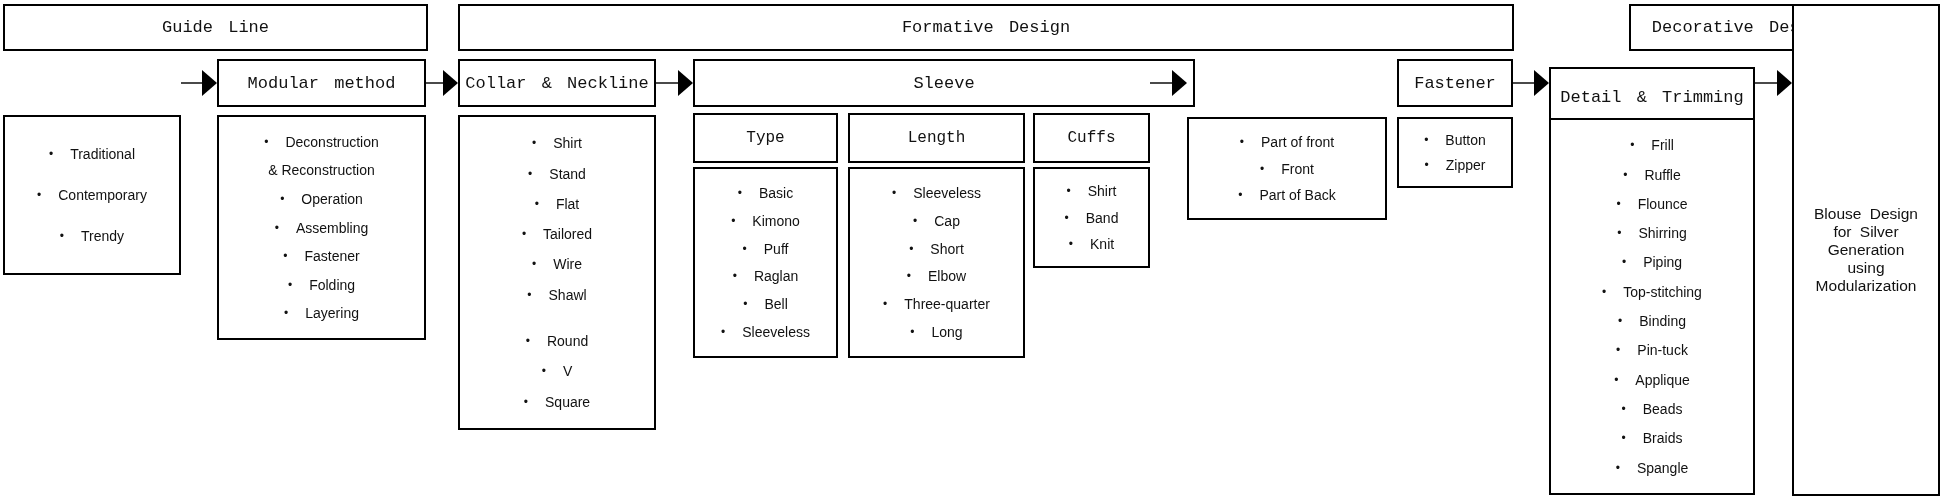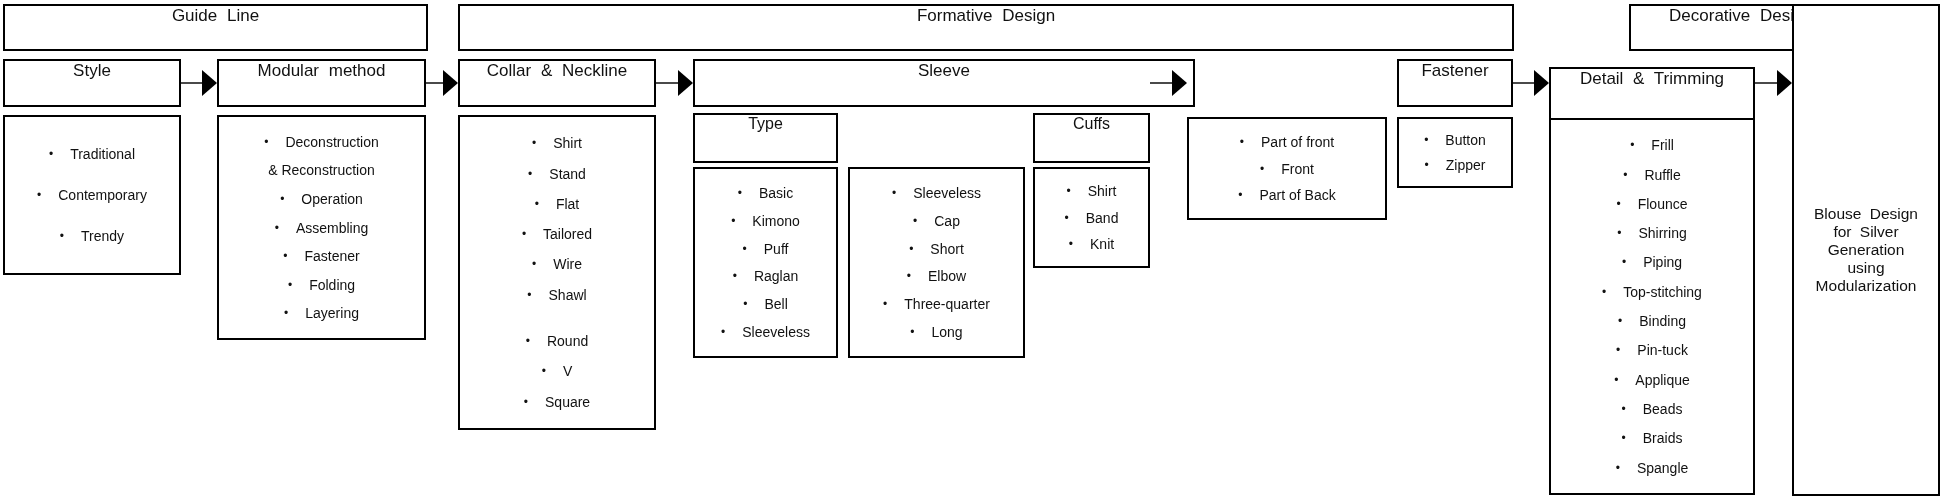--- a/index.html
+++ b/index.html
@@ -17,22 +17,23 @@
     overflow: hidden;
   }
   .box {
     position: absolute;
     box-sizing: border-box;
     border: 2px solid #000000;
     background: #ffffff;
   }
   .label-box {
     display: flex;
-    align-items: flex-start;
+    align-items: center;
     justify-content: center;
+    font-family: Liberation Mono, monospace;
   }
   .lbl {
     font-size: 17px;
     color: #111111;
     word-spacing: 5px;
     white-space: nowrap;
   }
   .sub-lbl {
     font-size: 16px;
   }
@@ -100,23 +101,20 @@
   </div>
 
   <div class="box label-box" style="left:458px; top:4px; width:1056px; height:47px">
     <span class="lbl">Formative Design</span>
   </div>
 
   <div class="box label-box" style="left:1629px; top:4px; width:224px; height:47px">
     <span class="lbl">Decorative Design</span>
   </div>
 
-  <div class="box label-box" style="left:3px; top:59px; width:178px; height:48px">
-    <span class="lbl">Style</span>
-  </div>
 
   <div class="box label-box" style="left:217px; top:59px; width:209px; height:48px">
     <span class="lbl">Modular method</span>
   </div>
 
   <div class="box label-box" style="left:458px; top:59px; width:198px; height:48px">
     <span class="lbl">Collar &amp; Neckline</span>
   </div>
 
   <div class="box label-box" style="left:693px; top:59px; width:502px; height:48px">
@@ -237,20 +235,23 @@
       <span>V</span>
     </div>
     <div class="line">
       <span class="bullet">•</span>
       <span>Square</span>
     </div>
   </div>
 
   <div class="box label-box" style="left:693px; top:113px; width:145px; height:50px">
     <span class="lbl sub-lbl">Type</span>
+  </div>
+  <div class="box label-box" style="left:848px; top:113px; width:177px; height:50px">
+    <span class="lbl sub-lbl">Length</span>
   </div>
   <div class="box label-box" style="left:1033px; top:113px; width:117px; height:50px">
     <span class="lbl sub-lbl">Cuffs</span>
   </div>
 
   <div class="box vlist" style="left:693px; top:167px; width:145px; height:191px">
     <div class="line">
       <span class="bullet">•</span>
       <span>Basic</span>
     </div>

